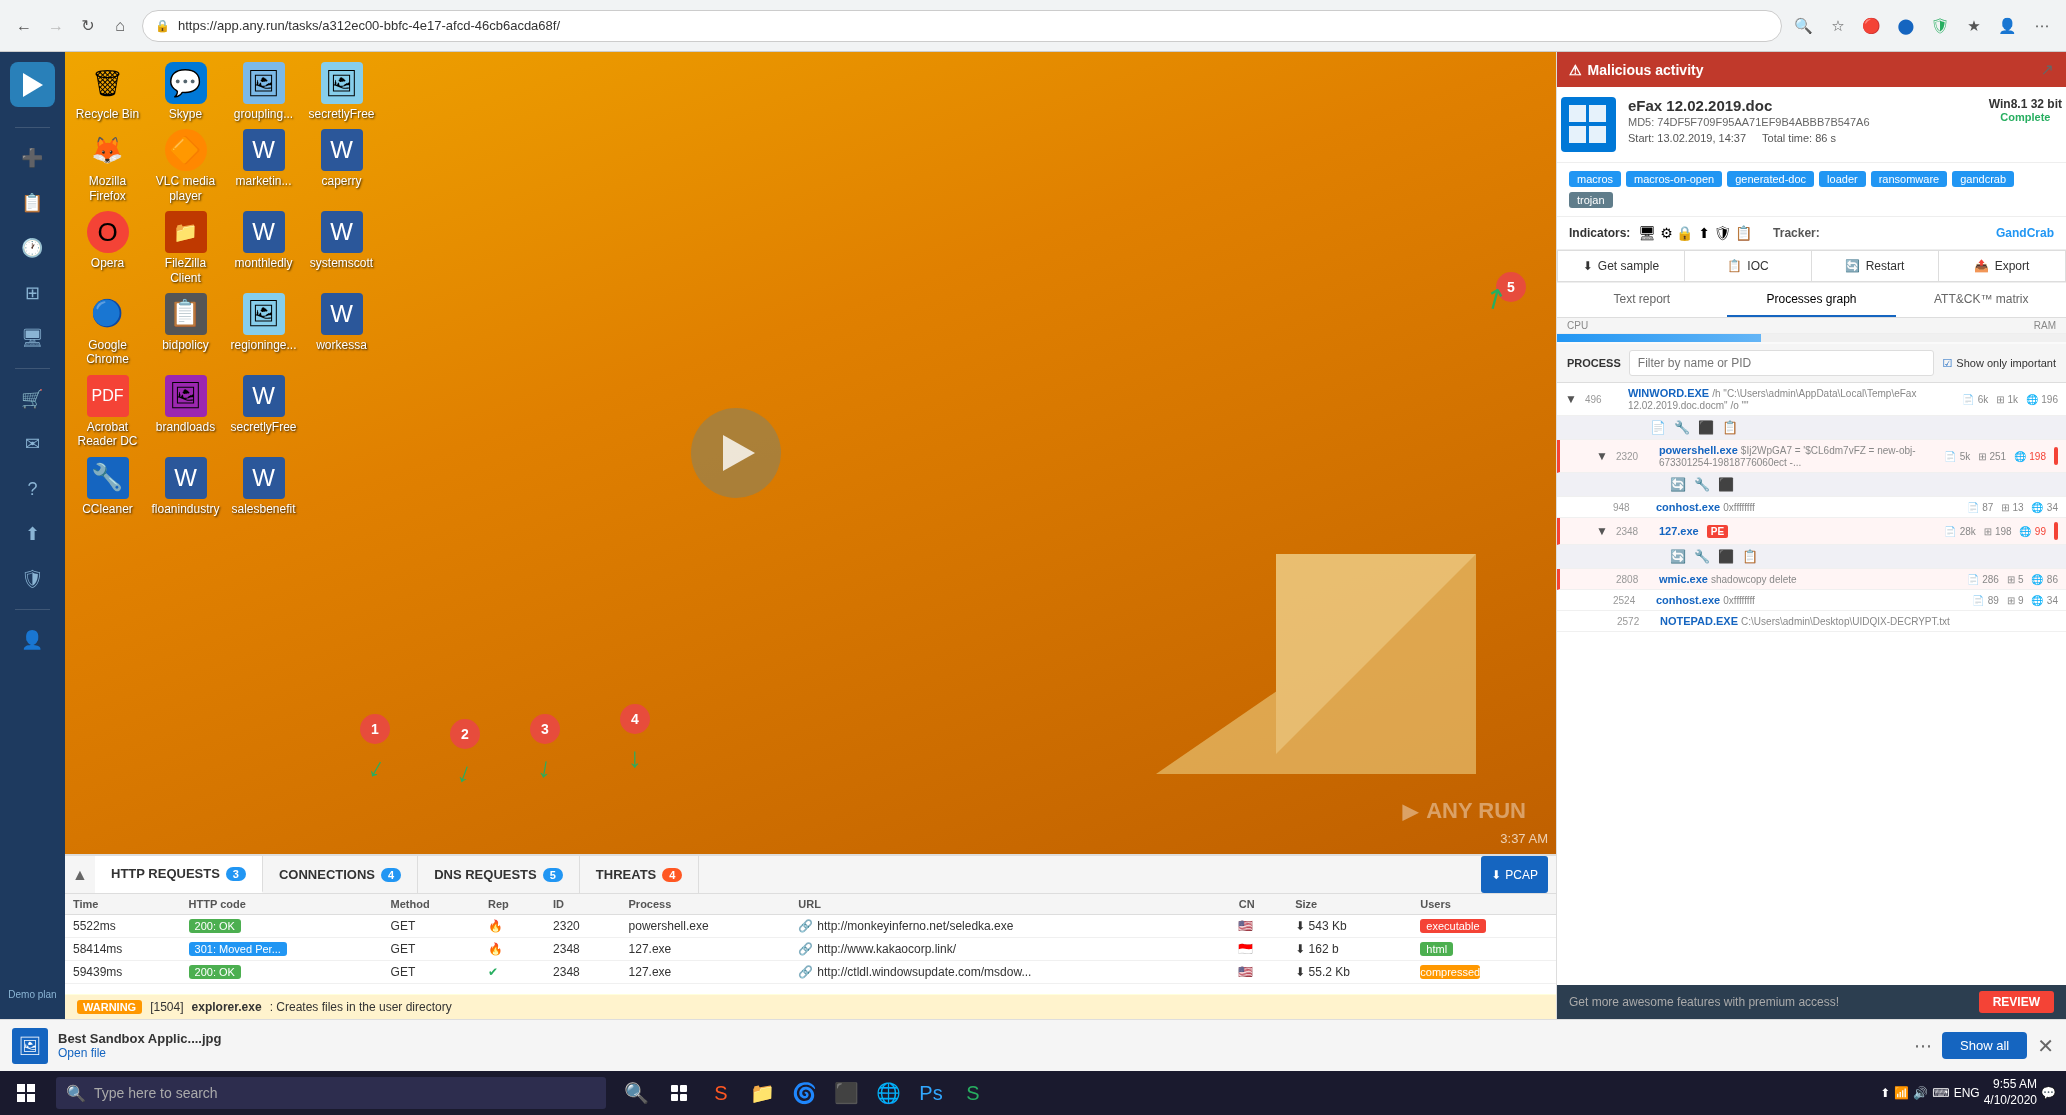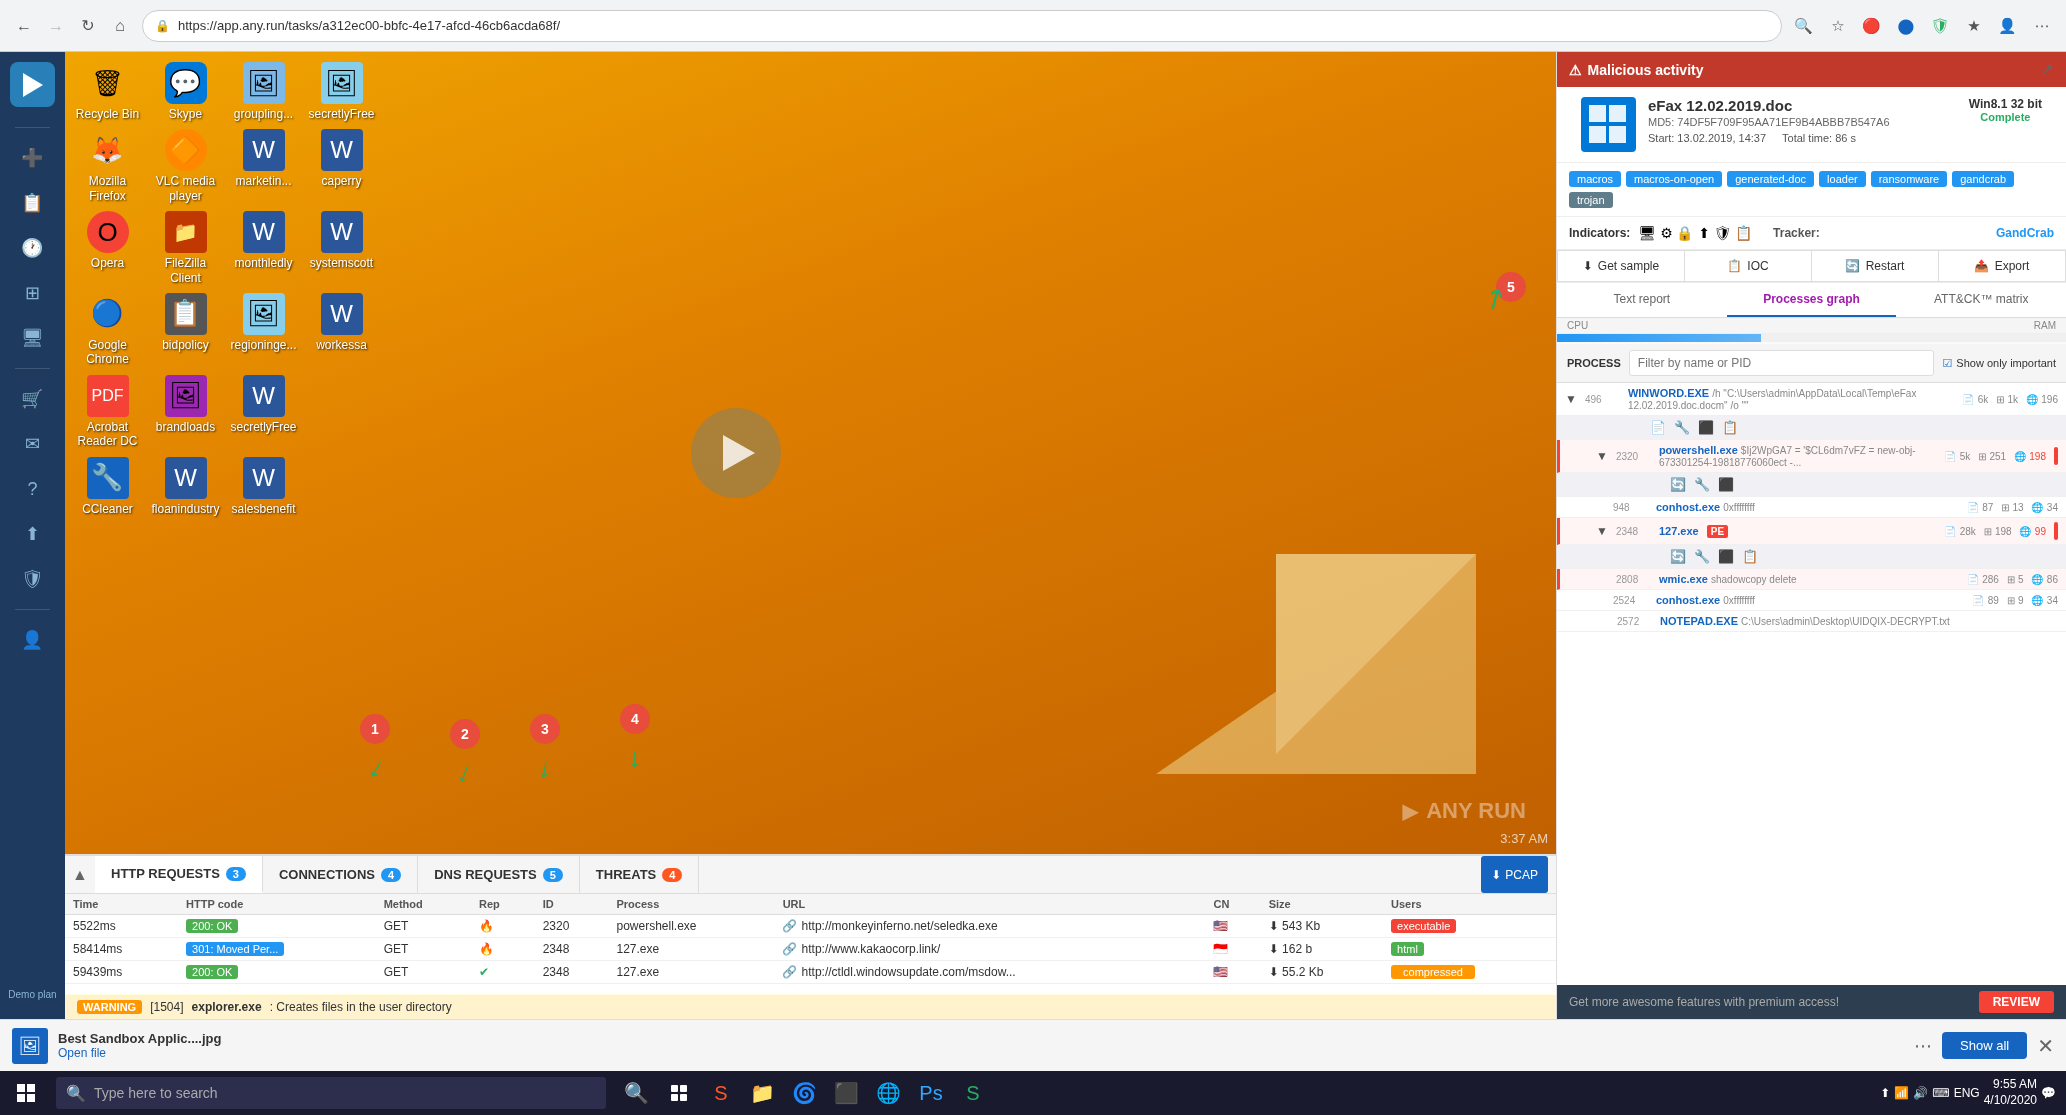--- a/index.html
+++ b/index.html
@@ -188,21 +188,21 @@
       font-weight: 600; color: #555; font-size: 11px;
     }
     .requests-table td {
       padding: 4px 8px; border-bottom: 1px solid #f0f0f0;
       color: #333;
     }
     .http-200 { background: #4caf50; color: white; border-radius: 3px; padding: 1px 6px; font-size: 11px; }
     .http-301 { background: #2196F3; color: white; border-radius: 3px; padding: 1px 6px; font-size: 11px; }
     .type-executable { background: #f44336; color: white; border-radius: 3px; padding: 1px 6px; font-size: 11px; }
     .type-html { background: #4caf50; color: white; border-radius: 3px; padding: 1px 6px; font-size: 11px; }
-    .type-compressed { background: #ff9800; color: white; border-radius: 3px; padding: 1px 12px; font-size: 11px; }
+    .type-compressed { background: #ff9800; color: white; border-radius: 3px; padding: 1px 0; font-size: 11px; }
     .fire-icon { color: #f44336; }
 
     
     .warning-bar {
       background: #fff3cd;
       padding: 5px 12px;
       font-size: 12px; color: #333;
       border-top: 1px solid #ffd;
       display: flex; align-items: center; gap: 8px;
     }
@@ -220,21 +220,21 @@
     .right-panel-header {
       background: #c0392b;
       padding: 8px 12px;
       display: flex; align-items: center; justify-content: space-between;
       color: white;
     }
     .malicious-label { font-size: 14px; font-weight: bold; display: flex; align-items: center; gap: 6px; }
     .file-info-row {
       display: flex;
       align-items: flex-start;
-      padding: 10px 24px;
+      padding: 10px 4px;
       gap: 12px;
       border-bottom: 1px solid #eee;
       background: white;
     }
     .windows-icon {
       width: 55px; height: 55px;
       background: #0078d7;
       border-radius: 4px;
       display: flex; flex-wrap: wrap; padding: 8px; gap: 3px;
     }
@@ -286,21 +286,21 @@
     .action-btn:first-child { border-left: 1px solid #ddd; }
 
     .view-tabs {
       display: flex; border-bottom: 1px solid #ddd; background: white;
     }
     .view-tab {
       flex: 1; padding: 9px 5px; text-align: center;
       font-size: 12px; font-weight: 500; color: #666;
       cursor: pointer; border-bottom: 2px solid transparent;
     }
-    .view-tab.active { color: #a21caf; border-bottom: 2px solid #1565c0; font-weight: 700; }
+    .view-tab.active { color: #000000; border-bottom: 2px solid #1565c0; font-weight: 400; }
 
     
     .process-tree-header {
       display: flex; align-items: center;
       padding: 6px 10px; background: #f5f5f5;
       border-bottom: 1px solid #ddd; gap: 8px;
     }
     .process-search {
       flex: 1; height: 26px; border: 1px solid #ddd; border-radius: 3px;
       padding: 0 8px; font-size: 12px; background: white;

